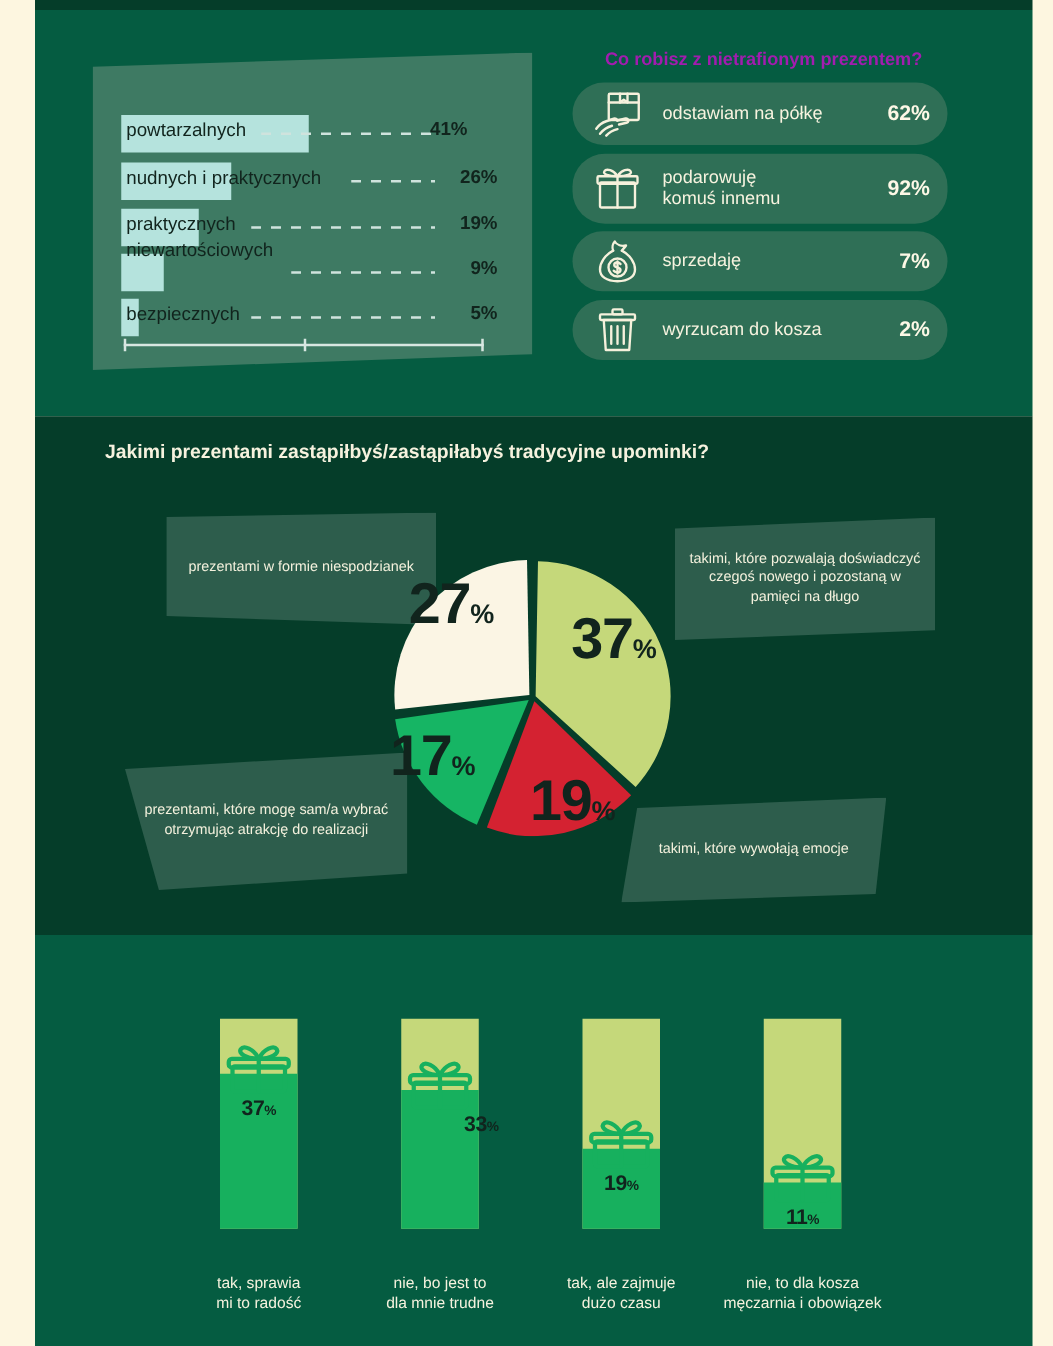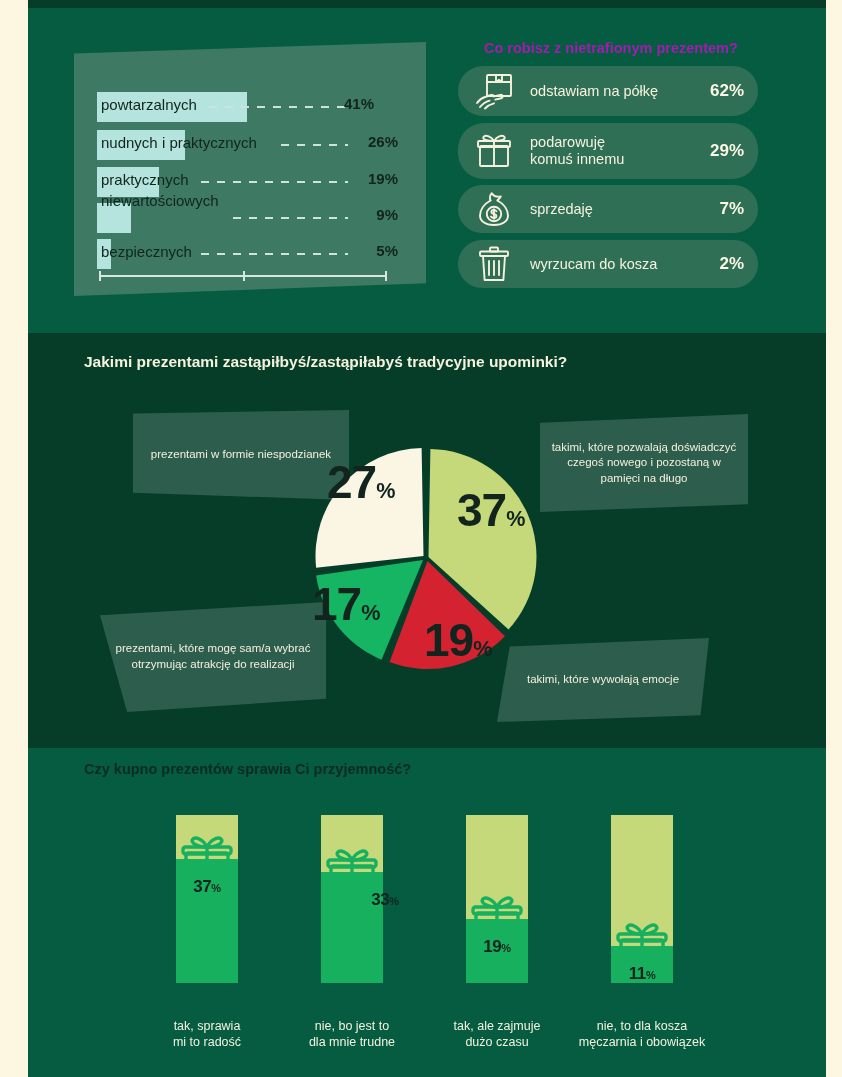--- a/index.html
+++ b/index.html
@@ -130,21 +130,21 @@
         <div class="pill-icon">
           <svg width="40" height="38" viewBox="0 0 40 38" fill="none" stroke="#f6f1dc" stroke-width="1.9" stroke-linecap="round" stroke-linejoin="round">
             <rect x="6" y="14" width="28" height="20" rx="1"></rect>
             <rect x="4" y="9" width="32" height="6" rx="1"></rect>
             <path d="M20 9v25"></path>
             <path d="M20 9c-3-5-9-6.5-10.5-4S13 9 20 9z"></path>
             <path d="M20 9c3-5 9-6.5 10.5-4S27 9 20 9z"></path>
           </svg>
         </div>
         <div class="pill-text">podarowuję<div>komuś innemu</div></div>
-        <div class="pill-pct">29%</div>
+        <div class="pill-pct">92%</div>
       </div>
       <div class="pill" style="top: 185px; height: 48px;">
         <div class="pill-icon">
           <svg width="40" height="38" viewBox="0 0 40 38" fill="none" stroke="#f6f1dc" stroke-width="1.9" stroke-linecap="round" stroke-linejoin="round">
             <path d="M16.5 10.5C10 14 6 20 6 25.5 6 31 11 35 20 35s14-4 14-9.5c0-5.5-4-11.5-10.5-15"></path>
             <path d="M16.5 10.5c-1-2.3-.3-5.5 1.3-7.3 1.6 2.6 5.4 3.9 9 3.2-1.4 2.2-3.3 3.6-3.3 4.1"></path>
             <circle cx="20" cy="24" r="7.2"></circle>
             <path d="M20 19.2v9.6"></path>
             <path d="M22.4 21.2c-.6-.8-1.5-1.2-2.6-1.2-1.4 0-2.4.8-2.4 1.9 0 2.6 5 1.4 5 4 0 1.2-1.1 2-2.6 2-1.2 0-2.2-.5-2.8-1.3"></path>
           </svg>
@@ -179,21 +179,20 @@
         <path d="M 108 113 L 66.49610515274114 212.7067034482019 A 108 108 0 0 1 1.1041670619587904 128.40392484019526 Z" fill="#16b564"></path>
         <path d="M 108.5 109 L 1.1316958909899313 120.66393041625048 A 108 108 0 0 1 106.61514010477339 1.016448923109749 Z" fill="#fbf5e4"></path>
       </svg></div>
   <div id="pie-values">
       <div class="pie-val" style="left: 457px; top: 483px; font-size: 46px;"><span>37</span><span class="pct">%</span></div>
       <div class="pie-val" style="left: 424px; top: 613px; font-size: 46px;"><span>19</span><span class="pct">%</span></div>
       <div class="pie-val" style="left: 312px; top: 577px; font-size: 46px;"><span>17</span><span class="pct">%</span></div>
       <div class="pie-val" style="left: 327px; top: 455px; font-size: 46px;"><span>27</span><span class="pct">%</span></div>
     </div>
 
-  <div id="buy-title">Czy kupno prezentów sprawia Ci przyjemność?</div>
   <div id="buy-columns">
       <div class="col" style="left: 176px;">
         <div class="col-fill" style="height: 124px;"></div>
         <div class="col-gift" style="bottom: 106px;"><svg viewBox="0 0 54 42" width="54" height="42" fill="none" stroke="#17b05e" stroke-width="3.4" stroke-linecap="round" stroke-linejoin="round">
             <rect x="6" y="18" width="42" height="20" rx="2"></rect>
             <rect x="3" y="12" width="48" height="7" rx="2.5"></rect>
             <path d="M27 12v26"></path>
             <path d="M27 12C23 4 15 1 12.6 4.4 10.4 7.6 17 12 27 12z"></path>
             <path d="M27 12c4-8 12-11 14.4-7.6C43.6 7.6 37 12 27 12z"></path>
           </svg></div>

